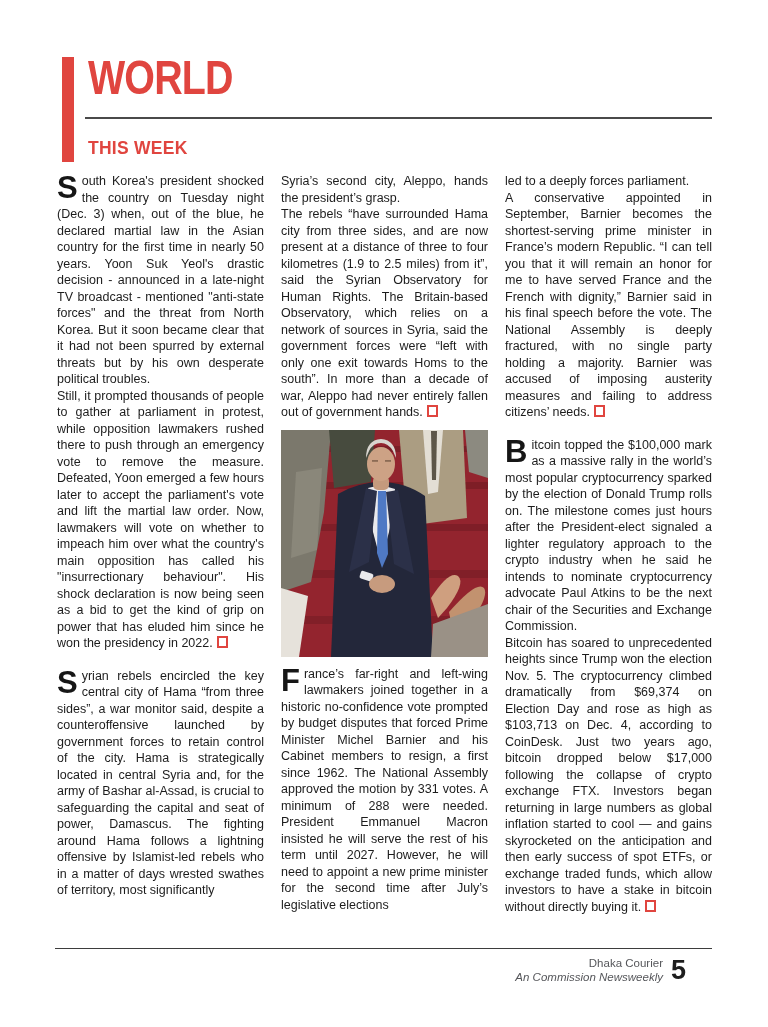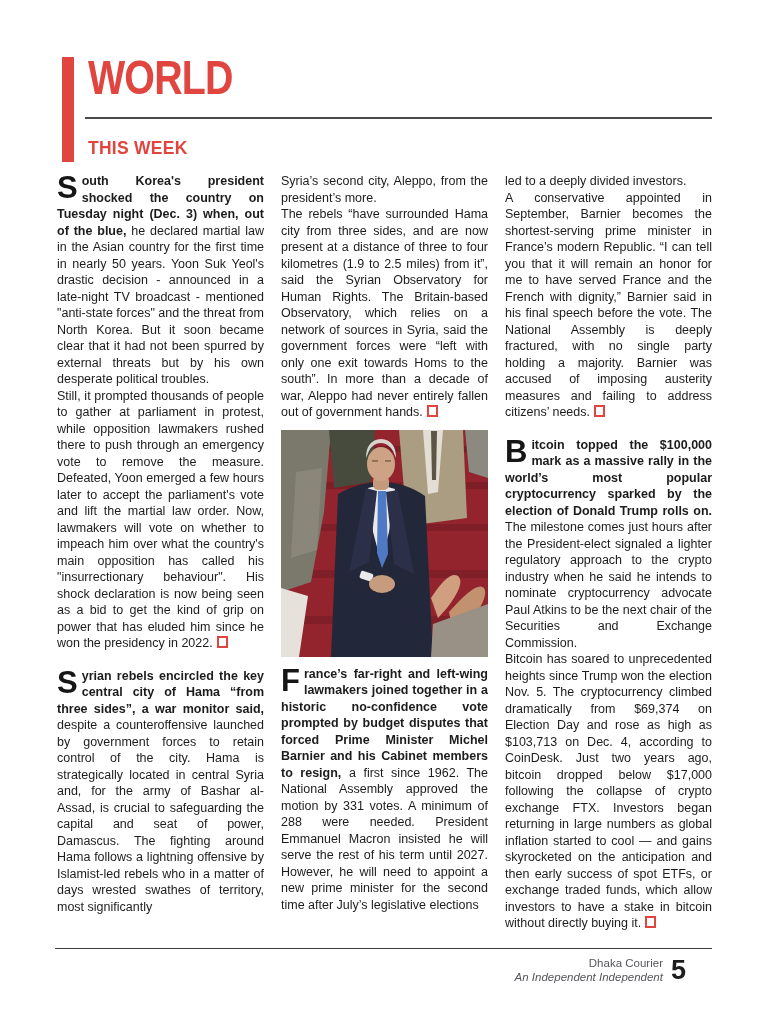--- a/index.html
+++ b/index.html
@@ -26,21 +26,21 @@
   .col{width:207px;flex:0 0 207px;}
   .col p{
     margin:0;font-size:12.5px;line-height:16.5px;text-align:justify;
     color:#1c1c1c;
   }
   .story-gap{margin-top:16px !important;}
   .dropcap{
     float:left;font-size:31px;line-height:26px;font-weight:700;color:#161616;
     padding:2px 4px 0 0;
   }
-  .lead{font-weight:700;}
+  .lead{font-weight:400;}
   .endmark{
     display:inline-block;width:7px;height:8px;border:2px solid #e0453f;
     margin-left:4px;position:relative;top:1px;
   }
   
   .photo{margin:9px 0 9px 0;width:207px;height:227px;overflow:hidden;}
   
   .footer-rule{position:absolute;left:55px;top:948px;width:657px;height:1px;background:#3d3d3d;}
   .footer{
     position:absolute;right:82px;top:956px;display:flex;align-items:center;gap:8px;
@@ -60,21 +60,21 @@
 <div class="columns">
 
   <div class="col">
     <p><span class="dropcap">S</span><span class="lead">outh Korea's president shocked the country on Tuesday night (Dec. 3) when, out of the blue,</span><span> he declared martial law in the Asian country for the first time in nearly 50 years. Yoon Suk Yeol's drastic decision - announced in a late-night TV broadcast - mentioned "anti-state forces" and the threat from North Korea. But it soon became clear that it had not been spurred by external threats but by his own desperate political troubles.</span></p>
     <p><span>Still, it prompted thousands of people to gather at parliament in protest, while opposition lawmakers rushed there to push through an emergency vote to remove the measure. Defeated, Yoon emerged a few hours later to accept the parliament's vote and lift the martial law order. Now, lawmakers will vote on whether to impeach him over what the country's main opposition has called his "insurrectionary behaviour". His shock declaration is now being seen as a bid to get the kind of grip on power that has eluded him since he won the presidency in 2022.</span><span class="endmark"></span></p>
 
     <p class="story-gap"><span class="dropcap">S</span><span class="lead">yrian rebels encircled the key central city of Hama “from three sides”, a war monitor said,</span><span> despite a counteroffensive launched by government forces to retain control of the city. Hama is strategically located in central Syria and, for the army of Bashar al-Assad, is crucial to safeguarding the capital and seat of power, Damascus. The fighting around Hama follows a lightning offensive by Islamist-led rebels who in a matter of days wrested swathes of territory, most significantly</span></p>
   </div>
 
   <div class="col">
-    <p><span>Syria’s second city, Aleppo, from the president’s more.</span></p>
+    <p><span>Syria’s second city, Aleppo, hands the president’s grasp.</span></p>
     <p><span>The rebels “have surrounded Hama city from three sides, and are now present at a distance of three to four kilometres (1.9 to 2.5 miles) from it”, said the Syrian Observatory for Human Rights. The Britain-based Observatory, which relies on a network of sources in Syria, said the government forces were “left with only one exit towards Homs to the south”. In more than a decade of war, Aleppo had never entirely fallen out of government hands.</span><span class="endmark"></span></p>
 
     <div class="photo">
       <svg width="207" height="227" viewBox="0 0 207 227">
 
         <rect width="207" height="227" fill="#93242e"></rect>
         <rect y="16" width="207" height="6" fill="#6f1a22" opacity="0.65"></rect>
         <rect y="52" width="207" height="7" fill="#6f1a22" opacity="0.6"></rect>
         <rect y="94" width="207" height="7" fill="#6f1a22" opacity="0.55"></rect>
         <rect y="140" width="207" height="8" fill="#6f1a22" opacity="0.5"></rect>
@@ -116,29 +116,29 @@
         <path d="M150,168 Q168,140 177,146 Q185,153 166,178 L157,188 Z" fill="#cf9f7f"></path>
         <path d="M168,182 Q196,150 203,158 Q209,167 185,198 L172,202 Z" fill="#c2926f"></path>
         <path d="M152,194 L207,174 L207,227 L150,227 Z" fill="#9a9186"></path>
       </svg>
     </div>
 
     <p><span class="dropcap">F</span><span class="lead">rance’s far-right and left-wing lawmakers joined together in a historic no-confidence vote prompted by budget disputes that forced Prime Minister Michel Barnier and his Cabinet members to resign,</span><span> a first since 1962. The National Assembly approved the motion by 331 votes. A minimum of 288 were needed. President Emmanuel Macron insisted he will serve the rest of his term until 2027. However, he will need to appoint a new prime minister for the second time after July’s legislative elections</span></p>
   </div>
 
   <div class="col">
-    <p><span>led to a deeply divided investors.</span></p>
+    <p><span>led to a deeply forces parliament.</span></p>
     <p><span>A conservative appointed in September, Barnier becomes the shortest-serving prime minister in France’s modern Republic. “I can tell you that it will remain an honor for me to have served France and the French with dignity,” Barnier said in his final speech before the vote. The National Assembly is deeply fractured, with no single party holding a majority. Barnier was accused of imposing austerity measures and failing to address citizens’ needs.</span><span class="endmark"></span></p>
 
     <p class="story-gap"><span class="dropcap">B</span><span class="lead">itcoin topped the $100,000 mark as a massive rally in the world’s most popular cryptocurrency sparked by the election of Donald Trump rolls on.</span><span> The milestone comes just hours after the President-elect signaled a lighter regulatory approach to the crypto industry when he said he intends to nominate cryptocurrency advocate Paul Atkins to be the next chair of the Securities and Exchange Commission.</span></p>
     <p><span>Bitcoin has soared to unprecedented heights since Trump won the election Nov. 5. The cryptocurrency climbed dramatically from $69,374 on Election Day and rose as high as $103,713 on Dec. 4, according to CoinDesk. Just two years ago, bitcoin dropped below $17,000 following the collapse of crypto exchange FTX. Investors began returning in large numbers as global inflation started to cool — and gains skyrocketed on the anticipation and then early success of spot ETFs, or exchange traded funds, which allow investors to have a stake in bitcoin without directly buying it.</span><span class="endmark"></span></p>
   </div>
 
 </div>
 
 <div class="footer-rule"></div>
 <div class="footer">
   <div class="footer-text">
     <div>Dhaka Courier</div>
-    <div class="footer-tagline">An Independent Independent</div>
+    <div class="footer-tagline">An Commission Newsweekly</div>
   </div>
   <div class="page-number">5</div>
 </div>
 
 </body></html>

